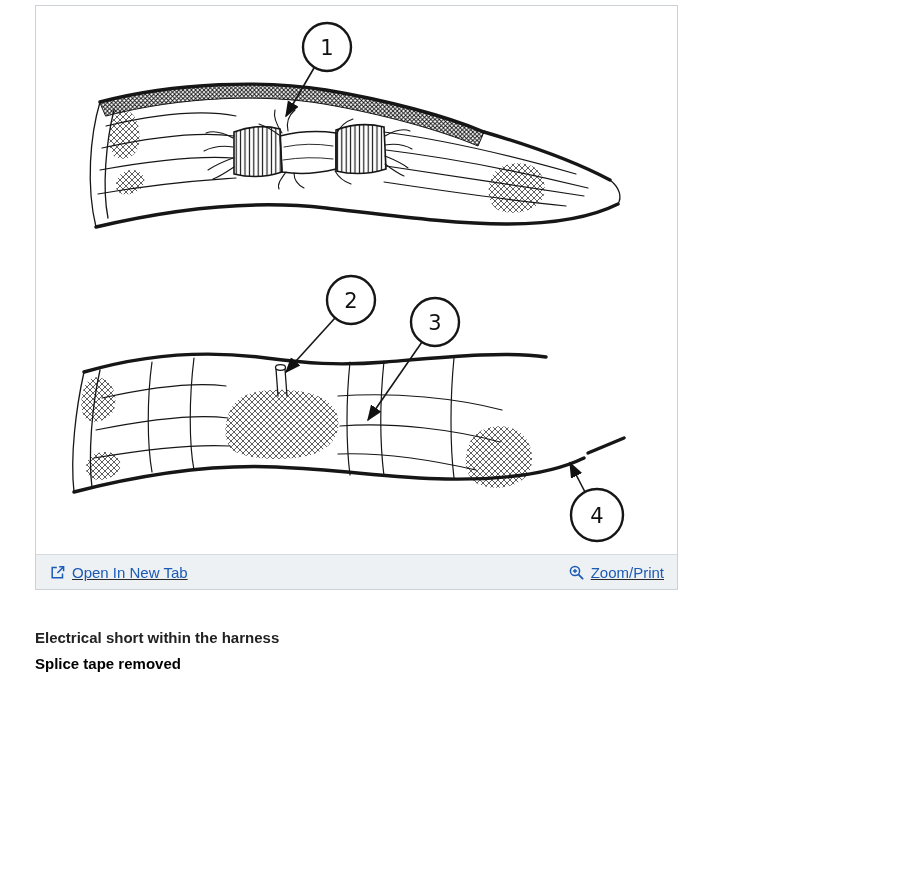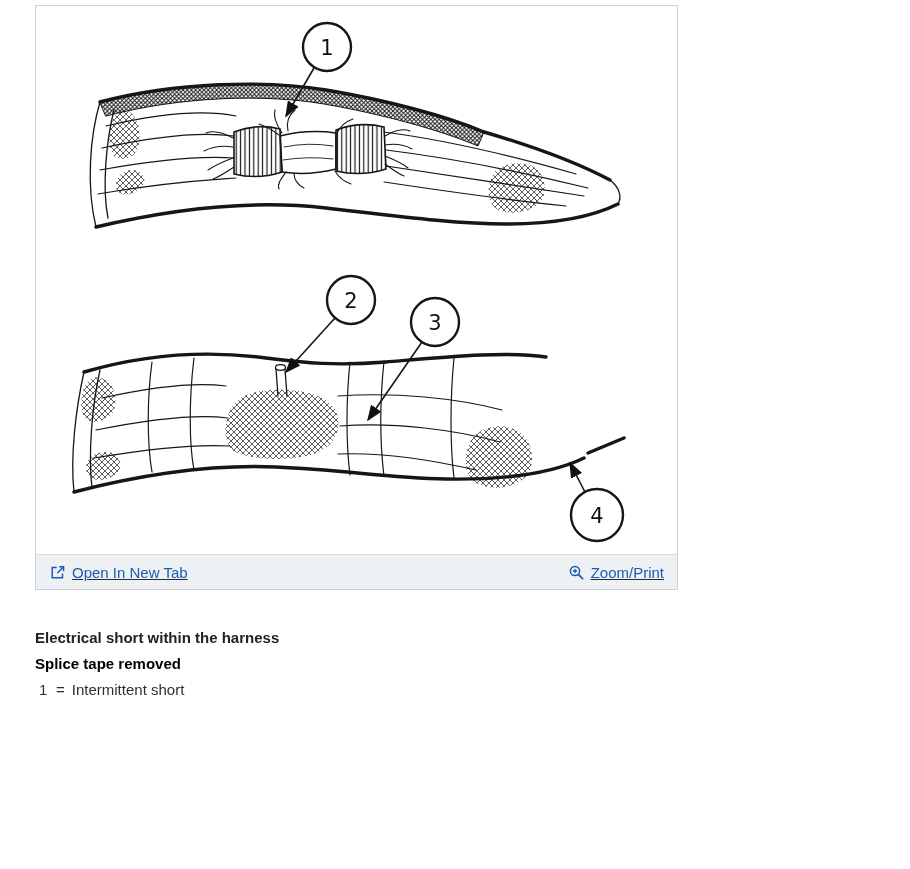--- a/index.html
+++ b/index.html
@@ -213,18 +213,17 @@
       <span>Zoom/Print</span>
     </a>
   </div>
 </div>
 
 <div class="legend">
   <div class="legend-title">Electrical short within the harness</div>
 
   <div class="legend-section">
     <div class="legend-heading">Splice tape removed</div>
-    <div class="legend-item"><span class="num">1</span><span class="eq">=</span><span class="lbl">Intermittent short</span></div>
   </div>
 
   <div class="legend-section sec2">
   </div>
 </div>
 
 </body></html>

